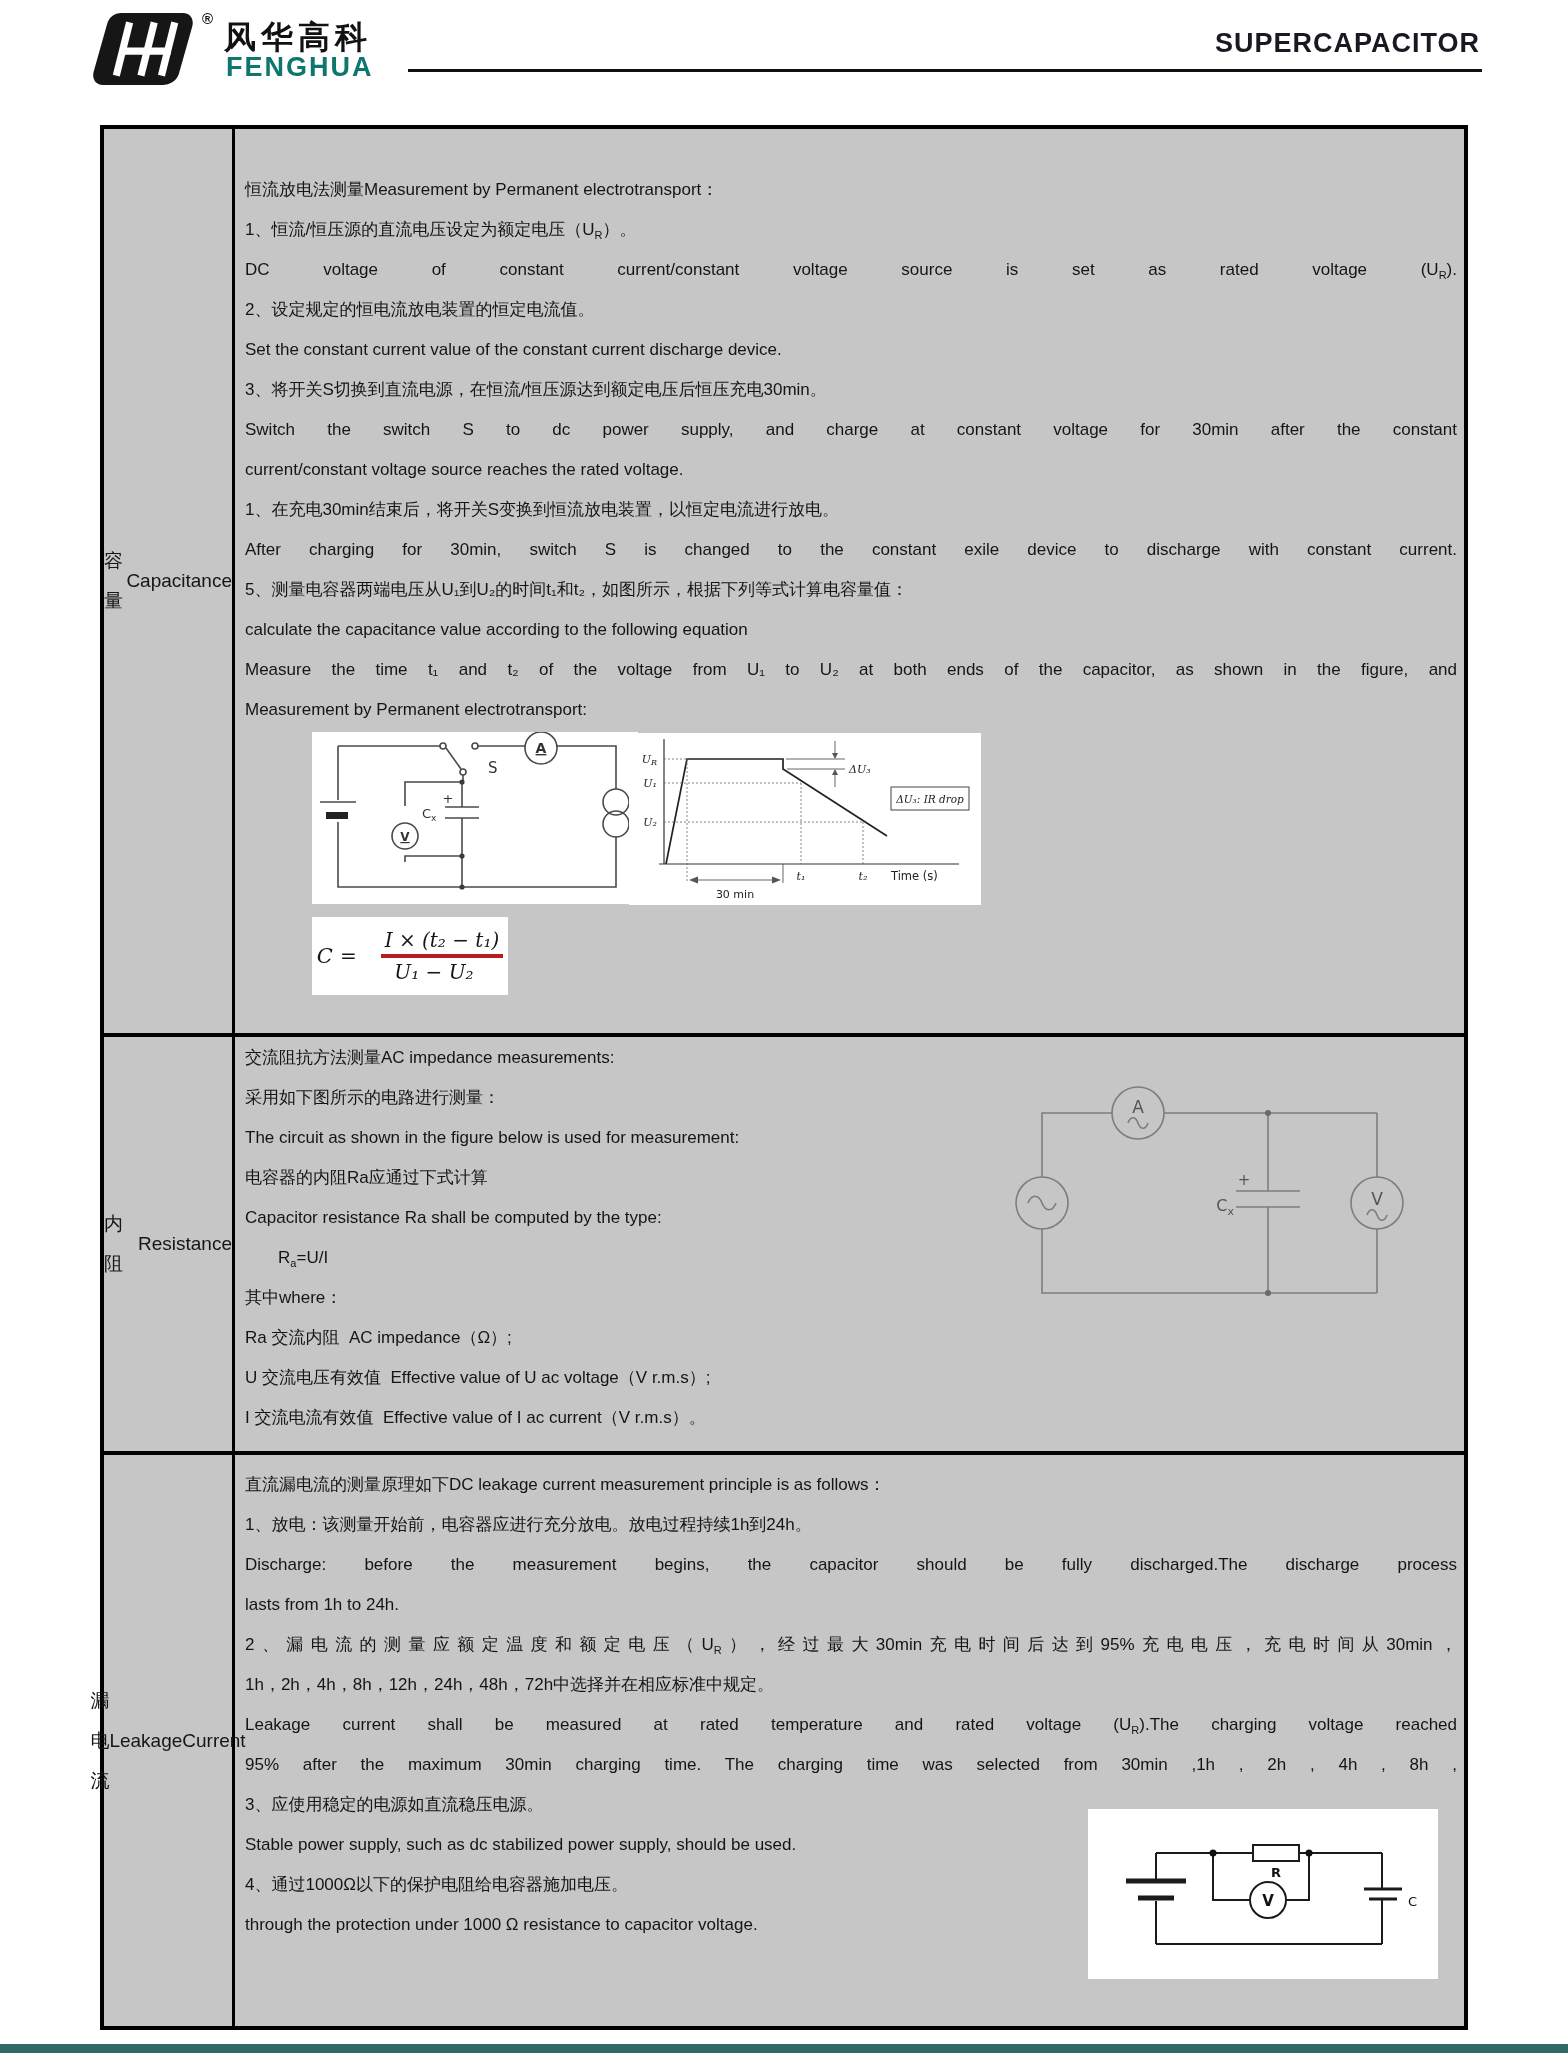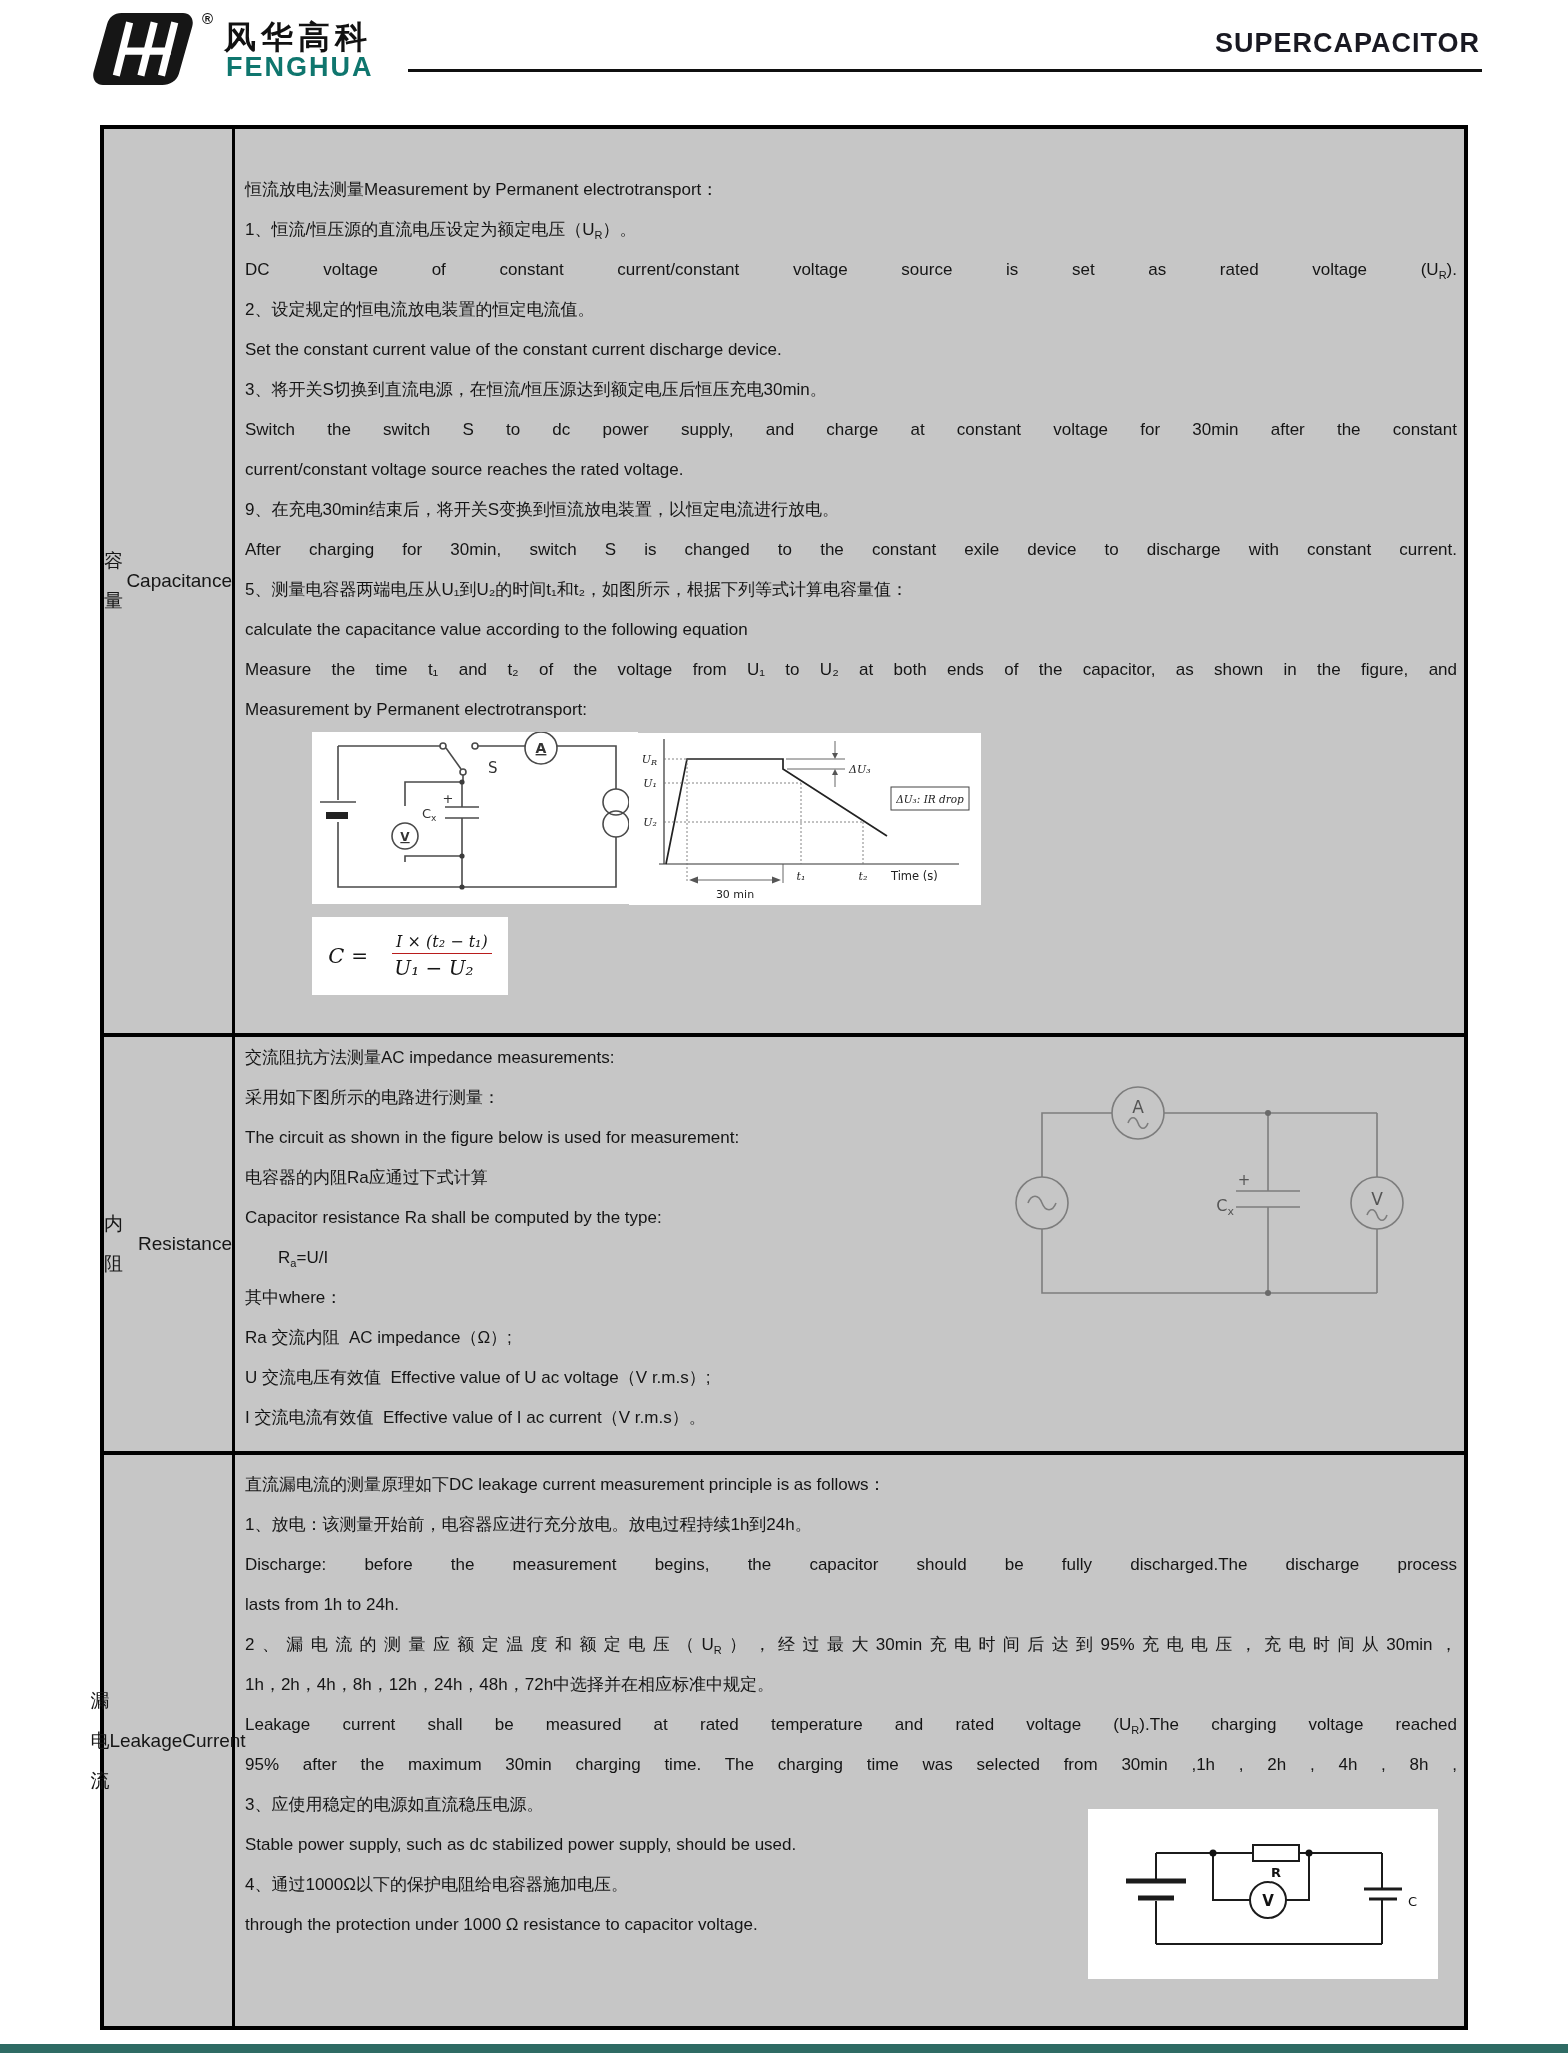--- a/index.html
+++ b/index.html
@@ -38,21 +38,21 @@
   
   .figure-box{position:absolute;background:#fff;}
   .fig-circuit1{left:77px;top:603px;width:326px;height:172px;}
   .fig-graph{left:394px;top:604px;width:352px;height:172px;}
   .fig-formula{left:77px;top:788px;width:196px;height:78px;display:flex;align-items:center;justify-content:center;
                font-family:"DejaVu Serif",serif;font-style:italic;color:#161616;}
   .fig-leak{left:853px;top:354px;width:350px;height:170px;}
   .fig-res{position:absolute;left:775px;top:46px;width:420px;height:225px;}
 
   .frac{display:inline-flex;flex-direction:column;align-items:center;margin-left:8px;}
-  .frac .num{font-size:16px;border-bottom:1px solid #b91c1c;padding:0 4px 2px 4px;margin-left:16px;}
+  .frac .num{font-size:20px;border-bottom:4px solid #b91c1c;padding:0 4px 2px 4px;margin-left:16px;}
   .frac .den{font-size:20px;padding-top:2px;}
   .f-lhs{font-size:21px;}
   .f-eq{font-size:20px;margin-left:7px;}
 
   svg text{font-family:"DejaVu Sans",sans-serif;}
   svg .serif-i{font-family:"DejaVu Serif",serif;font-style:italic;}
 
   .footer-strip{position:absolute;left:0;bottom:0;width:100%;height:9px;background:#2e6b64;}
 </style>
 </head>
@@ -85,21 +85,21 @@
       <div class="content-cell">
         <div class="lines pad-cap">
             <div class="tline">恒流放电法测量Measurement by Permanent electrotransport：</div>
             <div class="tline">1、恒流/恒压源的直流电压设定为额定电压（U<sub>R</sub>）。</div>
             <div class="tline just">DC voltage of constant current/constant voltage source is set as rated voltage (U<sub>R</sub>).</div>
             <div class="tline">2、设定规定的恒电流放电装置的恒定电流值。</div>
             <div class="tline">Set the constant current value of the constant current discharge device.</div>
             <div class="tline">3、将开关S切换到直流电源，在恒流/恒压源达到额定电压后恒压充电30min。</div>
             <div class="tline just">Switch the switch S to dc power supply, and charge at constant voltage for 30min after the constant</div>
             <div class="tline">current/constant voltage source reaches the rated voltage.</div>
-            <div class="tline">9、在充电30min结束后，将开关S变换到恒流放电装置，以恒定电流进行放电。</div>
+            <div class="tline">1、在充电30min结束后，将开关S变换到恒流放电装置，以恒定电流进行放电。</div>
             <div class="tline just">After charging for 30min, switch S is changed to the constant exile device to discharge with constant current.</div>
             <div class="tline">5、测量电容器两端电压从U₁到U₂的时间t₁和t₂，如图所示，根据下列等式计算电容量值：</div>
             <div class="tline">calculate the capacitance value according to the following equation</div>
             <div class="tline just">Measure the time t₁ and t₂ of the voltage from U₁ to U₂ at both ends of the capacitor, as shown in the figure, and</div>
             <div class="tline">Measurement by Permanent electrotransport:</div>
           </div>
 
         <div class="figure-box fig-circuit1">
           <svg width="326" height="172" viewBox="0 0 326 172">
             <g fill="none" stroke="#4a4a4a" stroke-width="1.6">

